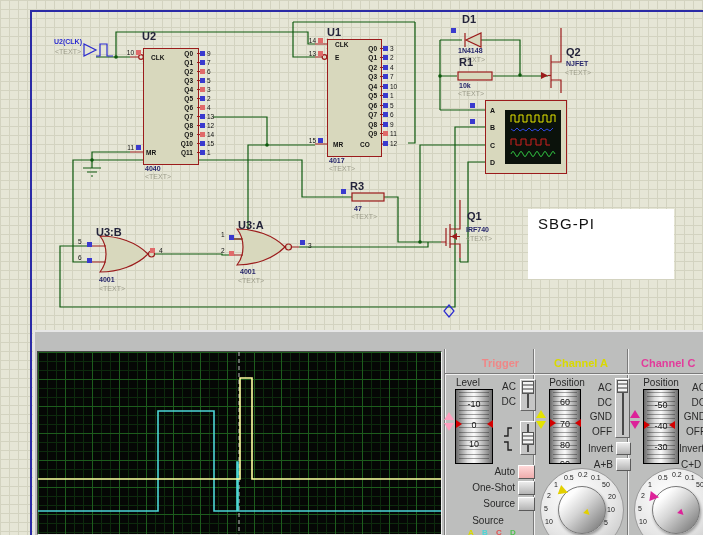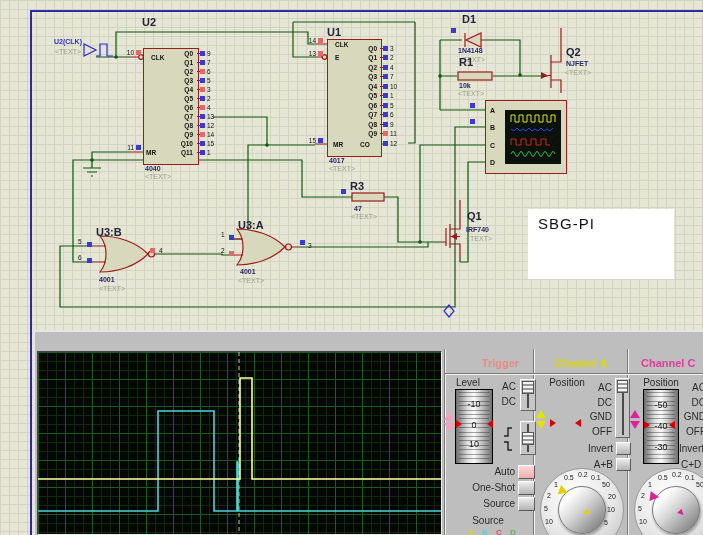--- a/index.html
+++ b/index.html
@@ -167,21 +167,21 @@
     <path class="rf" d="M237,229 C255,229 273,235 285,247 C273,259 255,265 237,265 C245,255 245,239 237,229 Z"></path>
     <circle class="rf" cx="288.5" cy="247" r="3"></circle>
     <path class="r" d="M230,239 H243 M230,255 H243 M291.5,247 H299"></path>
 
     <path d="M449,305 L454,311 L449,317 L444,311 Z" stroke="#2b2bd0" fill="none" stroke-width="1.2"></path>
   </svg>
 
   <div class="icbox" style="left:143px;top:48px;width:54px;height:115px"></div>
   <div class="icbox" style="left:327px;top:39px;width:53px;height:116px"></div>
 
-  <div class="ref" style="left:142px;top:16px">U2</div>
+  <div class="ref" style="left:142px;top:30px">U2</div>
   <div class="val" style="left:145px;top:165px">4040</div>
   <div class="ph" style="left:145px;top:173px">&lt;TEXT&gt;</div>
   <div class="pinname" style="left:151px;top:53px">CLK</div>
   <div class="pinname" style="left:146px;top:148px">MR</div>
   <div class="pinnum" style="left:121px;top:48px;width:13px;text-align:right">10</div>
   <i class="sq sq-r" style="left:136px;top:50px"></i>
   <div class="pinnum" style="left:121px;top:143px;width:13px;text-align:right">11</div>
   <i class="sq sq-b" style="left:136px;top:145px"></i>
 
   <div class="pnames" style="left:158px;top:48.5px;width:35px">
@@ -450,20 +450,26 @@
   <div class="lbl" style="left:458px;top:515px;width:60px;text-align:center">Source</div>
   <div class="srcletters">
     <span style="color:#d9d900">A</span>
     <span style="color:#4cd6d6">B</span>
     <span style="color:#e05050">C</span>
     <span style="color:#50c050">D</span>
   </div>
 
   <div class="panel-title" style="left:535px;width:92px;color:var(--title-channel-a)">Channel A</div>
   <div class="lbl" style="left:545px;top:377px;width:44px;text-align:center">Position</div>
+  <div class="vslider" style="left:549px;top:389px;width:32px;height:75px;overflow:hidden">
+    <div class="tickv" style="top:7px">60</div>
+    <div class="tickv" style="top:29px">70</div>
+    <div class="tickv" style="top:50px">80</div>
+    <div class="tickv" style="top:69px">90</div>
+  </div>
   <div class="pL" style="left:550px;top:419px"></div>
   <div class="pR" style="left:575px;top:419px"></div>
   <div class="ud up c-yel" style="left:536px;top:410px"></div>
   <div class="ud dn c-yel" style="left:536px;top:421px"></div>
   <div class="lbl" style="left:590px;top:382px;width:22px;text-align:right">AC</div>
   <div class="lbl" style="left:590px;top:397px;width:22px;text-align:right">DC</div>
   <div class="lbl" style="left:584px;top:411px;width:28px;text-align:right">GND</div>
   <div class="lbl" style="left:590px;top:426px;width:22px;text-align:right">OFF</div>
   <div class="sw" style="left:615px;top:378px;width:13px;height:58px">
       <i></i>

